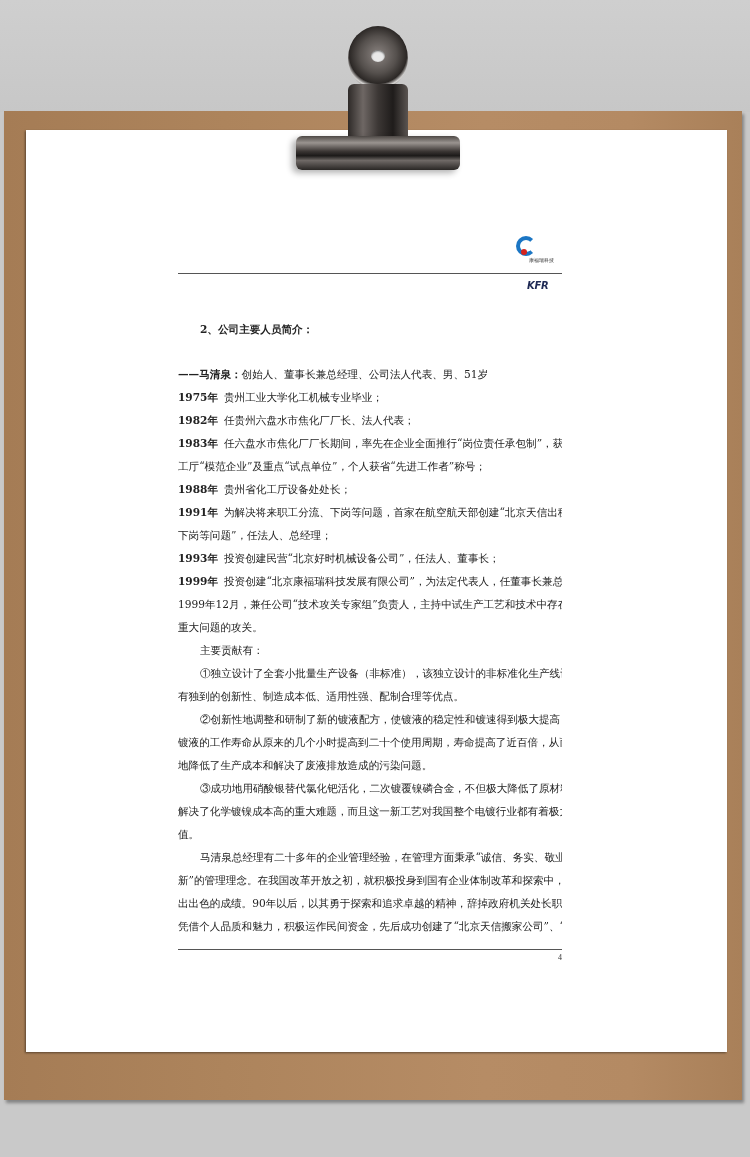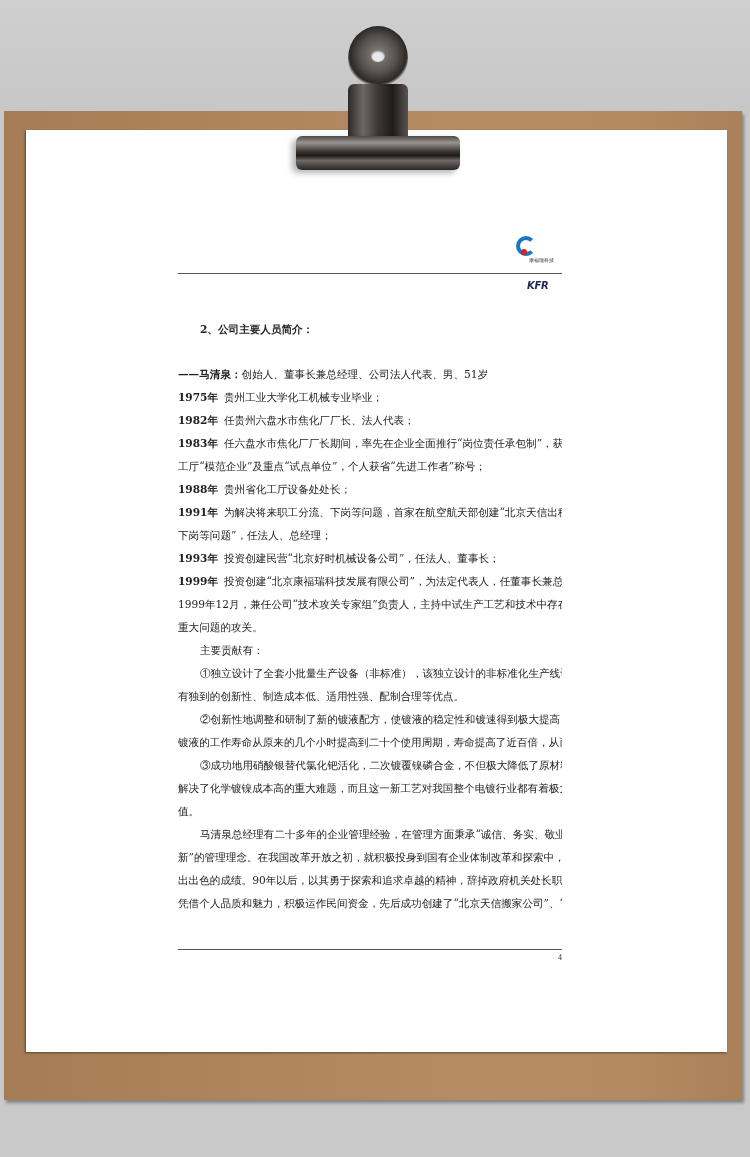--- a/index.html
+++ b/index.html
@@ -117,20 +117,21 @@
   <p><span class="tl">1999年</span><span>投资创建“北京康福瑞科技发展有限公司”，为法定代表人，任董事长兼总经理；</span></p>
   <p>1999年12月，兼任公司“技术攻关专家组”负责人，主持中试生产工艺和技术中存在的</p>
   <p>重大问题的攻关。</p>
 
   <p class="indent">主要贡献有：</p>
 
   <p class="indent">①独立设计了全套小批量生产设备（非标准），该独立设计的非标准化生产线设备具</p>
   <p>有独到的创新性、制造成本低、适用性强、配制合理等优点。</p>
   <p class="indent">②创新性地调整和研制了新的镀液配方，使镀液的稳定性和镀速得到极大提高，并使</p>
   <p>镀液的工作寿命从原来的几个小时提高到二十个使用周期，寿命提高了近百倍，从而极大</p>
+  <p>地降低了生产成本和解决了废液排放造成的污染问题。</p>
   <p class="indent">③成功地用硝酸银替代氯化钯活化，二次镀覆镍磷合金，不但极大降低了原材料成本，</p>
   <p>解决了化学镀镍成本高的重大难题，而且这一新工艺对我国整个电镀行业都有着极大价</p>
   <p>值。</p>
 
   <p class="indent">马清泉总经理有二十多年的企业管理经验，在管理方面秉承“诚信、务实、敬业、创</p>
   <p>新”的管理理念。在我国改革开放之初，就积极投身到国有企业体制改革和探索中，并做</p>
   <p>出出色的成绩。90年以后，以其勇于探索和追求卓越的精神，辞掉政府机关处长职务，</p>
   <p>凭借个人品质和魅力，积极运作民间资金，先后成功创建了“北京天信搬家公司”、“北京</p>
 </div>
 

